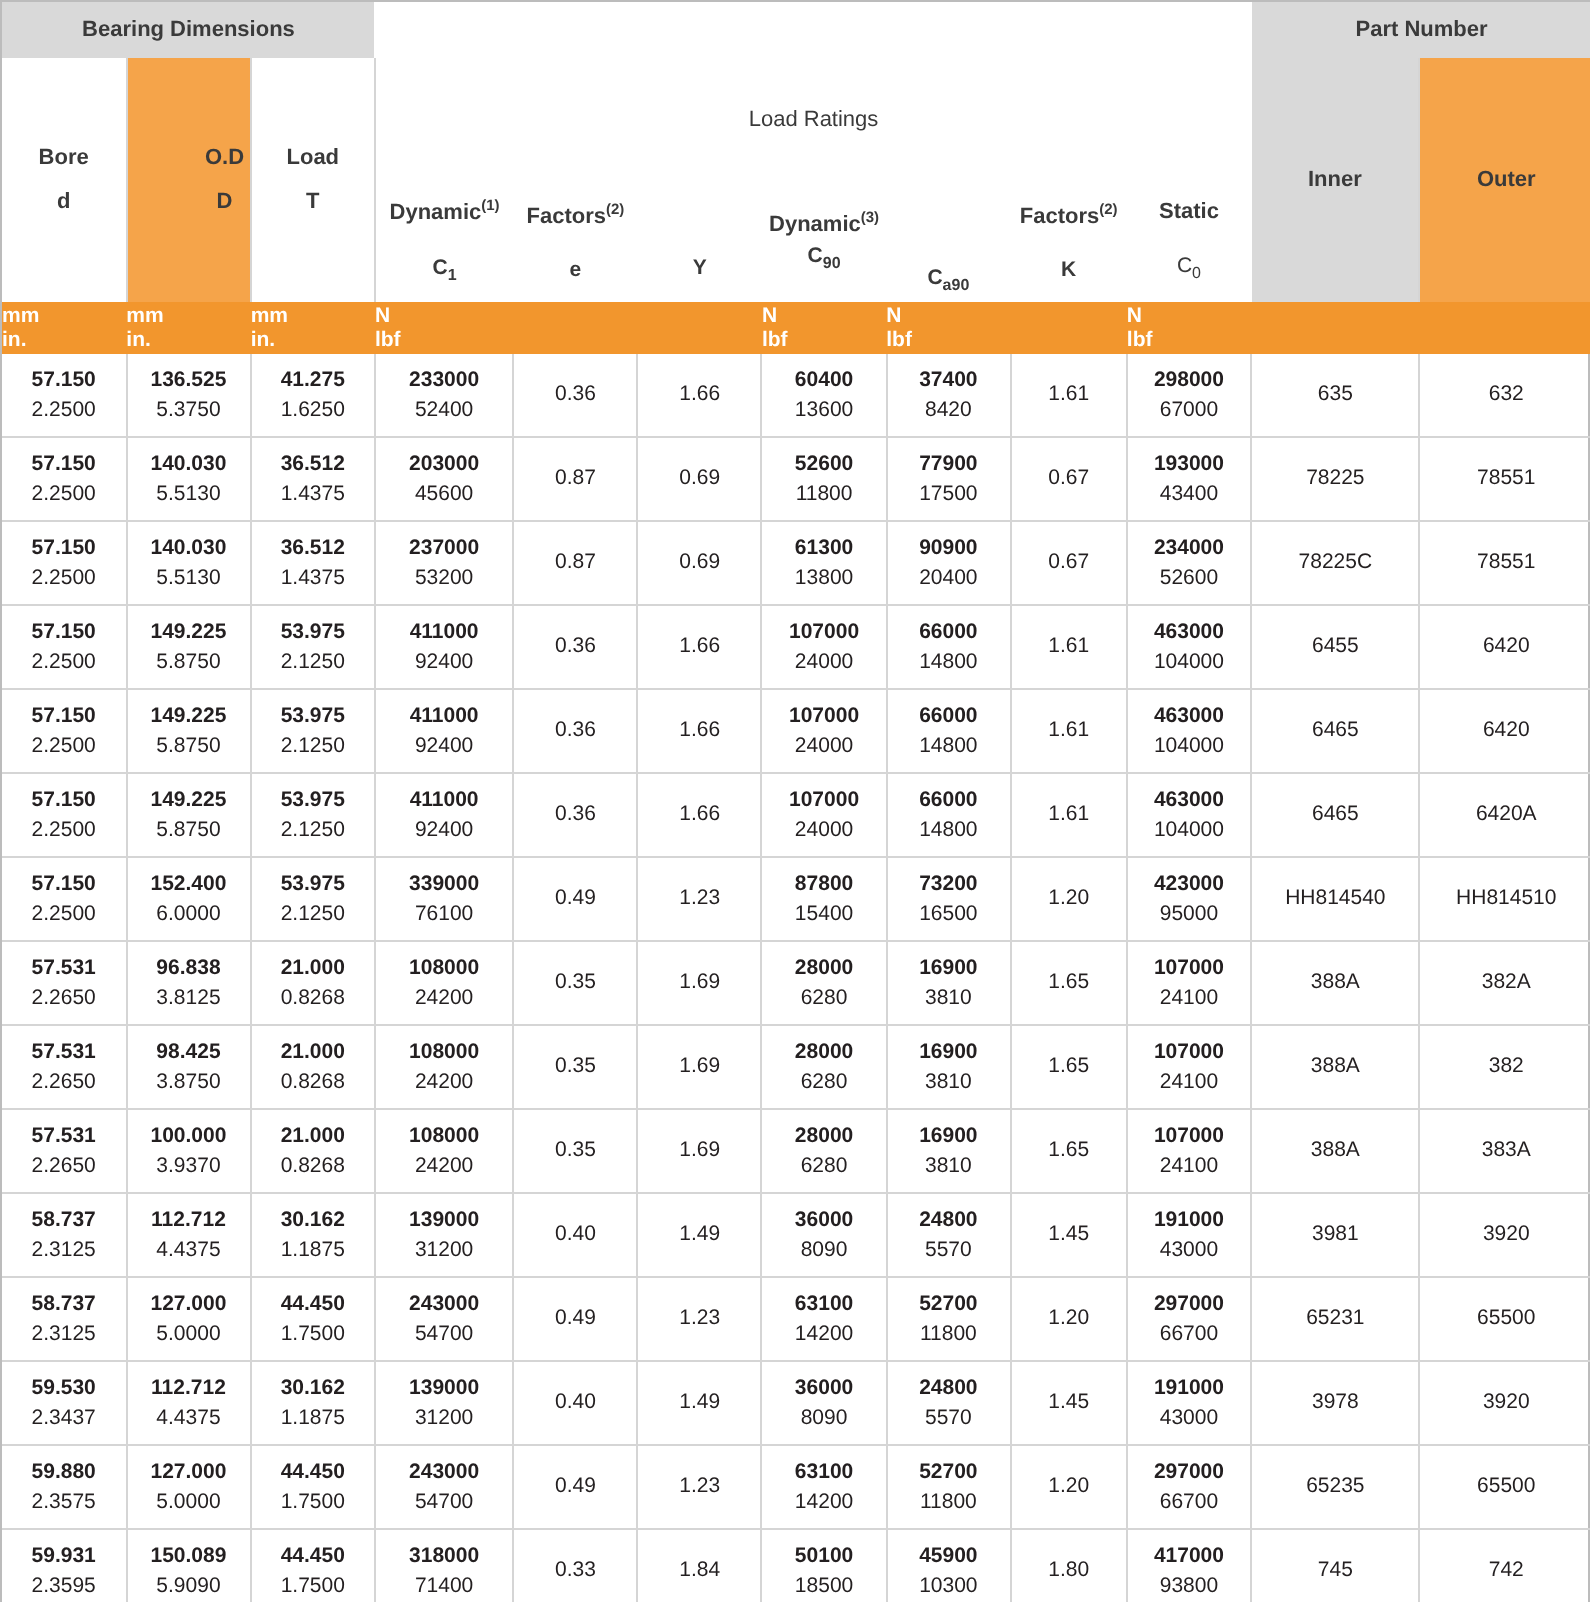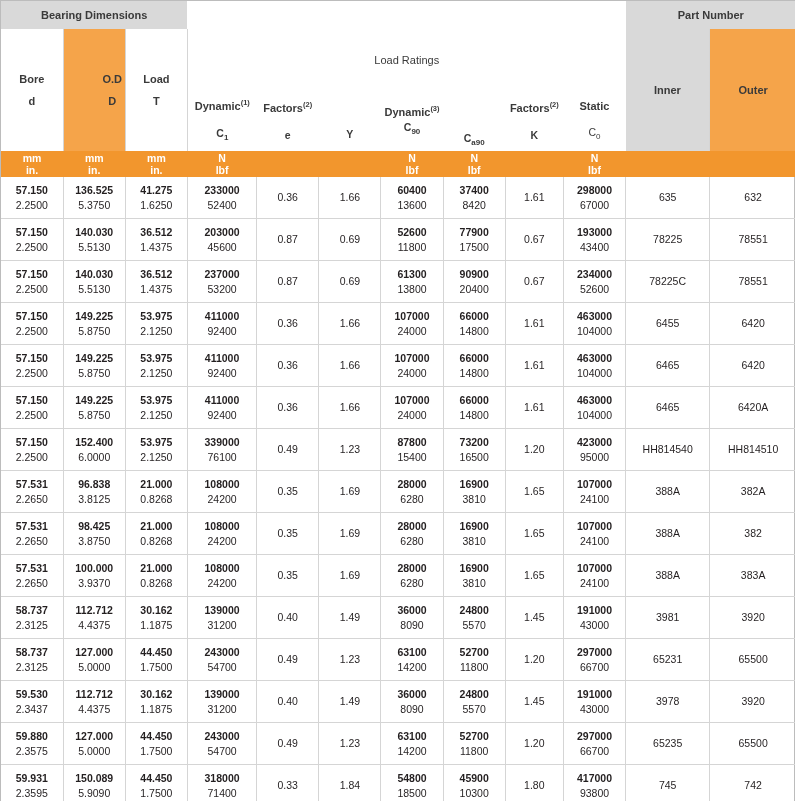--- a/index.html
+++ b/index.html
@@ -52,21 +52,20 @@
     height:60px;
     background:#ffffff;
     border-right:1px solid #d5d5d5;
     line-height:1.35;
   }
   .sub .l1{font-weight:bold;font-size:11px;}
 
   
   .units{
     height:26px;
-    text-align:center;
     font-size:10.5px;
     font-weight:bold;
     background:#f2962d;
     color:#ffffff;
     border-right:1px solid #ffffff;
     line-height:1.15;
   }
   .units .u1{display:block;}
   .units .u2{display:block;font-weight:bold;}
   .units.empty{background:#f2962d;}
@@ -724,21 +723,21 @@
             <span class="top">44.450</span>
             <span class="bot">1.7500</span>
           </td>
           <td class="bolded">
             <span class="top">318000</span>
             <span class="bot">71400</span>
           </td>
           <td class="single">0.33</td>
           <td class="single">1.84</td>
           <td class="bolded">
-            <span class="top">54800</span>
+            <span class="top">50100</span>
             <span class="bot">18500</span>
           </td>
           <td class="bolded">
             <span class="top">45900</span>
             <span class="bot">10300</span>
           </td>
           <td class="single">1.80</td>
           <td class="bolded">
             <span class="top">417000</span>
             <span class="bot">93800</span>

